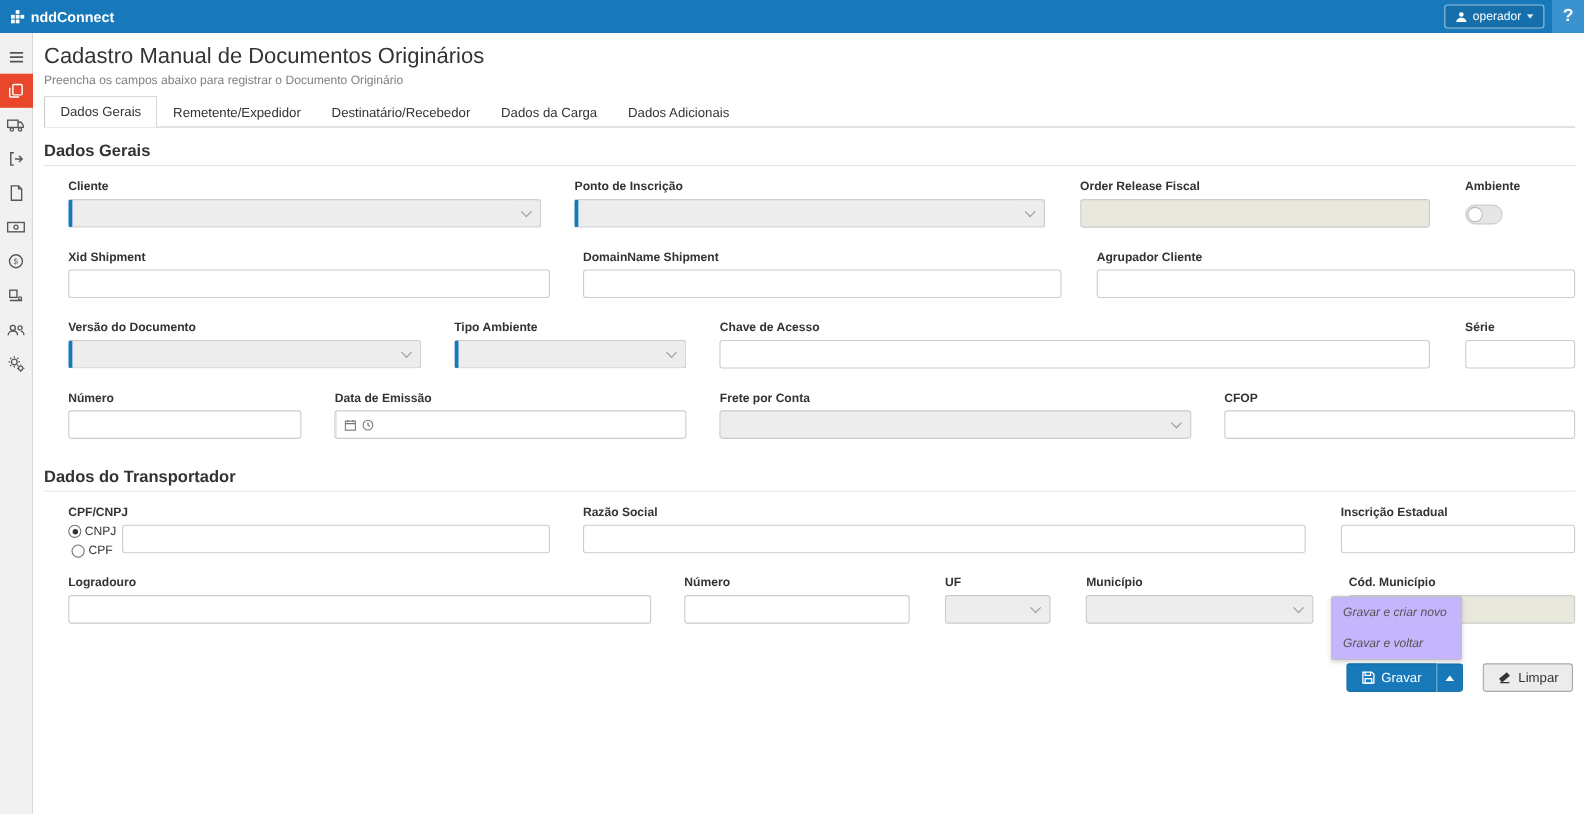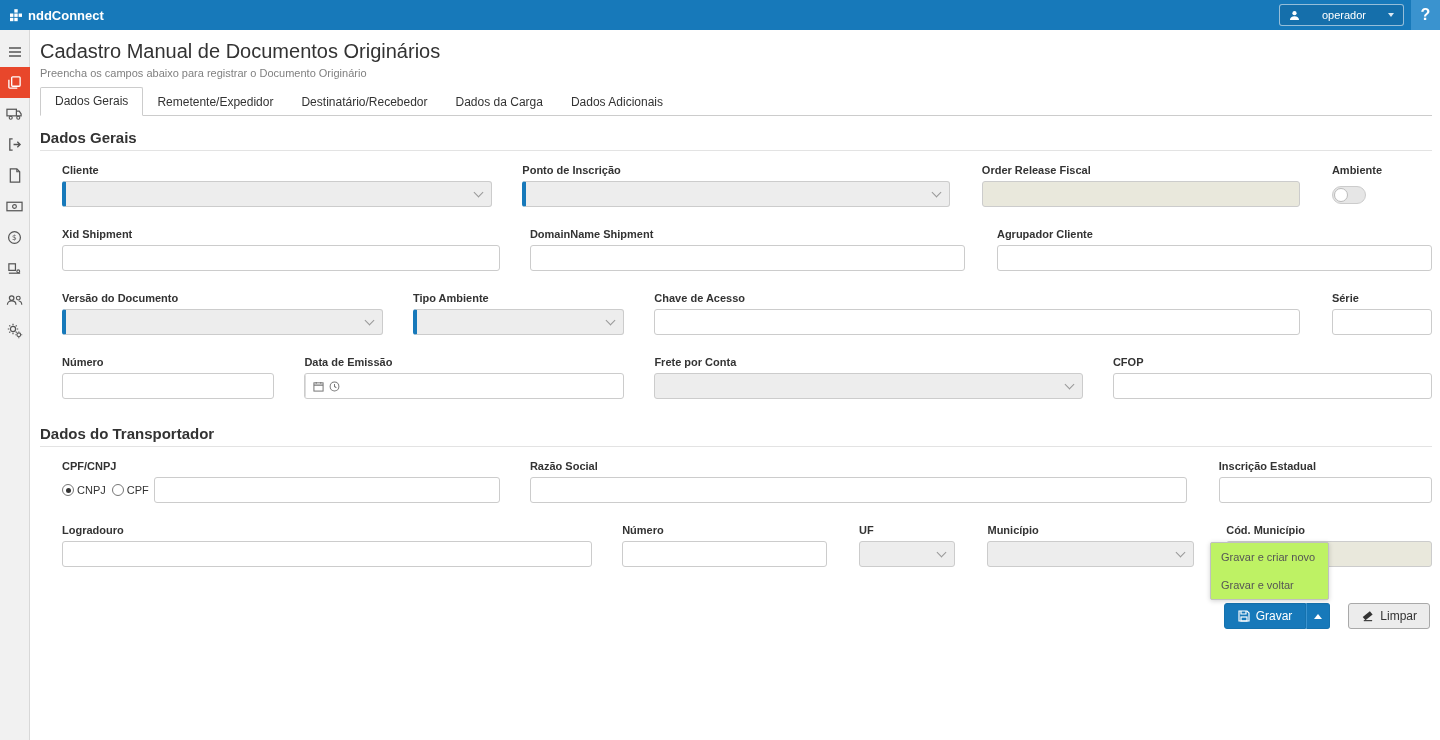--- a/index.html
+++ b/index.html
@@ -5,21 +5,21 @@
   * { box-sizing: border-box; margin:0; padding:0; }
   body {
     width:1440px; height:740px; overflow:hidden; position:relative;
     font-family:"Liberation Sans", sans-serif; background:#fff; color:#333;
   }
   
   .topbar { position:absolute; top:0; left:0; width:1440px; height:30px; background:#1779ba;
     display:flex; align-items:center; justify-content:space-between; z-index:100; }
   .brand { display:flex; align-items:center; gap:5px; padding-left:9px; color:#fff; font-size:13px; font-weight:bold; cursor:pointer; }
   .topbar-right { display:flex; align-items:center; height:30px; }
-  .user-box { display:flex; align-items:center; gap:22px; height:22px; padding:0 9px; margin-right:7px;
+  .user-box { display:flex; align-items:center; gap:5px; height:22px; padding:0 9px; margin-right:7px;
     border:1px solid rgba(255,255,255,.55); border-radius:3px; background:rgba(0,0,0,.08);
     color:#fff; font-size:11px; cursor:pointer; }
   .caret-down { width:0; height:0; border-left:3.5px solid transparent; border-right:3.5px solid transparent; border-top:4px solid rgba(255,255,255,.85); }
   .help-box { width:29px; height:30px; background:#3a93cf; color:#fff; font-size:16px; font-weight:bold;
     display:flex; align-items:center; justify-content:center; cursor:pointer; }
   
   .sidebar { position:absolute; top:30px; left:0; width:30px; height:710px; background:#f1f1f1;
     border-right:1px solid #d8d8d8; display:flex; flex-direction:column; align-items:center; padding-top:6px; z-index:50; }
   .side-icon { width:30px; height:31px; display:flex; align-items:center; justify-content:center; color:#555; cursor:pointer; }
   .side-icon.active { background:#e8472b; color:#fff; }
@@ -41,36 +41,36 @@
   .select { height:26px; border:1px solid #ccc; border-radius:3px; background:#ededed;
     display:flex; align-items:center; justify-content:flex-end; padding-right:9px; cursor:pointer; width:100%; }
   .select.accent { border-left:4px solid #1779ba; }
   .chev { width:7px; height:7px; border-right:1.5px solid #999; border-bottom:1.5px solid #999; transform:rotate(45deg); margin-top:-4px; }
   .date-box { display:flex; align-items:center; height:26px; border:1px solid #ccc; border-radius:3px; background:#fff; width:100%; overflow:hidden; }
   .date-text { flex:1; height:24px; font-size:12px; color:#666; padding:0 8px; border:none; outline:none; background:transparent; font-family:"Liberation Sans", sans-serif; }
   .date-icons { display:flex; align-items:center; gap:5px; height:100%; padding:0 7px; border-left:1px solid #ddd; cursor:pointer; }
   .toggle { width:34px; height:18px; border-radius:10px; background:#e6e6e6; border:1px solid #ccc; position:relative; cursor:pointer; margin-top:5px; }
   .toggle-knob { position:absolute; left:1px; top:1px; width:14px; height:14px; background:#fff; border:1px solid #bbb; border-radius:50%; }
   .cnpj-row { display:flex; align-items:center; }
-  .radios { display:flex; align-items:center; gap:6px; height:26px; margin-right:5px; }
+  .radios { display:flex; align-items:center; gap:6px; height:26px; margin-right:5px;flex-direction:column; }
   .radio { display:flex; align-items:center; gap:3px; font-size:11px; color:#333; cursor:pointer; white-space:nowrap; }
   .rdot { width:12px; height:12px; border:1px solid #777; border-radius:50%; background:#fff; position:relative; }
   .radio.checked .rdot::after { content:""; position:absolute; left:2.5px; top:2.5px; width:5px; height:5px; border-radius:50%; background:#333; }
   
   .actions { position:relative; display:flex; justify-content:flex-end; align-items:center; margin-top:36px; }
   .btn-group { display:flex; height:26px; margin-right:18px; }
   .btn-save { display:flex; align-items:center; gap:6px; background:#1779ba; color:#fff; font-size:12px; padding:0 13px;
     border:1px solid #1572ae; border-radius:3px 0 0 3px; cursor:pointer; }
   .btn-save-caret { width:24px; display:flex; align-items:center; justify-content:center; background:#1779ba;
     border:1px solid #1572ae; border-left:1px solid #3a93cf; border-radius:0 3px 3px 0; cursor:pointer; }
   .caret-up { width:0; height:0; border-left:4px solid transparent; border-right:4px solid transparent; border-bottom:5px solid #fff; }
   .btn-clear { display:flex; align-items:center; gap:6px; height:26px; background:#ececec; border:1px solid #a9a9a9;
     border-radius:3px; color:#333; font-size:12px; padding:0 12px; cursor:pointer; margin-right:2px; }
-  .save-menu { position:absolute; right:103px; bottom:29px; width:119px; background:#bef264; border:1px solid #c0c0c0;
-    border-radius:2px; box-shadow:0 1px 5px rgba(0,0,0,.18); z-index:40; }
+  .save-menu { position:absolute; right:103px; bottom:29px; width:119px; background:#c4b5fd; border:1px solid #c0c0c0;
+    border-radius:2px; box-shadow:0 1px 5px rgba(0,0,0,.18); z-index:40;font-style:italic; }
   .save-menu-item { font-size:11px; color:#555; padding:8px 10px; cursor:pointer; white-space:nowrap; }
 </style>
 </head>
 <body>
 
 <header class="topbar">
   <div class="brand">
     <svg width="14" height="14" viewBox="0 0 14 14" fill="#fff">
       <rect x="1" y="5.5" width="3.4" height="3.4"></rect>
         <rect x="5.3" y="1.2" width="3.4" height="3.4"></rect>

